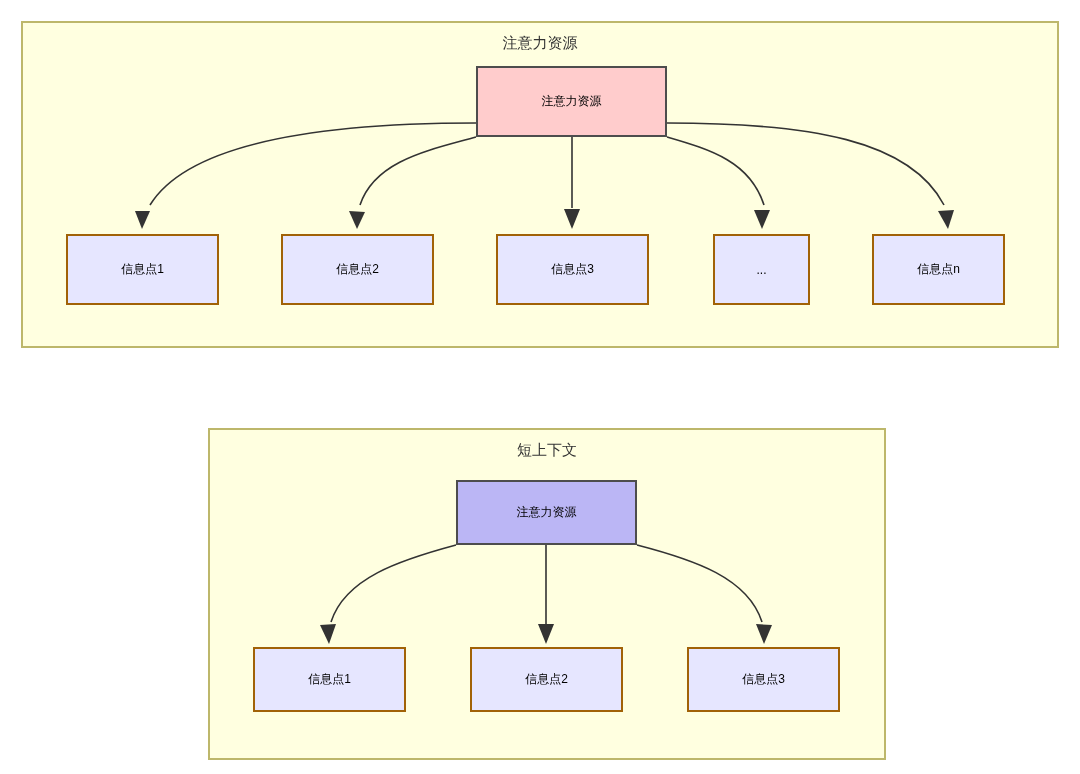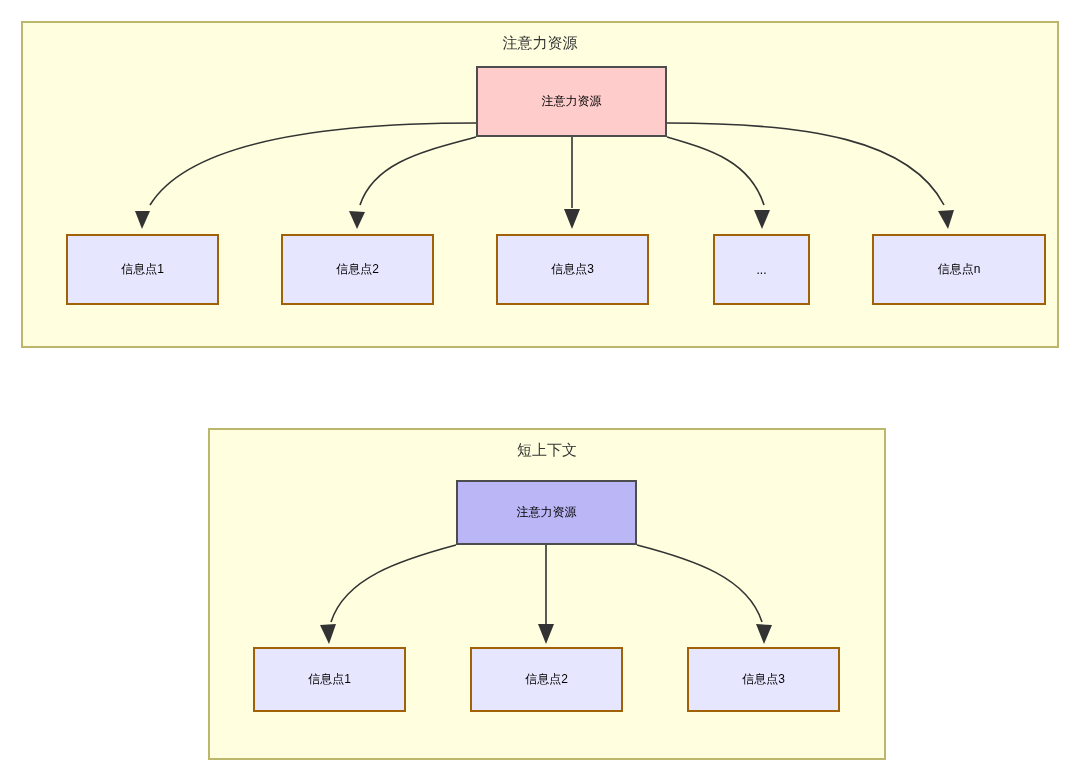--- a/index.html
+++ b/index.html
@@ -113,21 +113,21 @@
   </div>
 
   <div class="node node-info" style="left:496px; top:234px; width:153px; height:71px;">
     <span>信息点3</span>
   </div>
 
   <div class="node node-info" style="left:713px; top:234px; width:97px; height:71px;">
     <span>...</span>
   </div>
 
-  <div class="node node-info" style="left:872px; top:234px; width:174px; height:71px;">
+  <div class="node node-info" style="left:872px; top:234px; width:133px; height:71px;">
     <span>信息点n</span>
   </div>
 
   <div class="group" id="group-short">
     <div class="group-title">短上下文</div>
   </div>
 
   <div class="node node-attention-short" style="left:456px; top:480px; width:181px; height:65px;">
     <span>注意力资源</span>
   </div>

